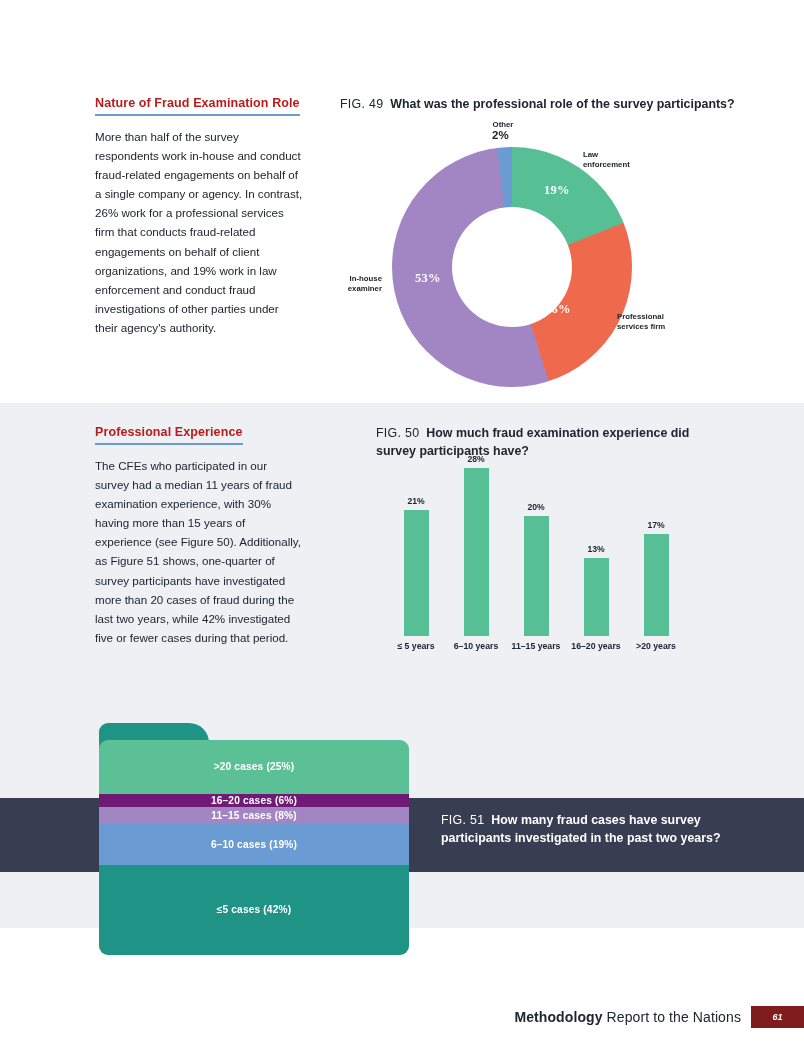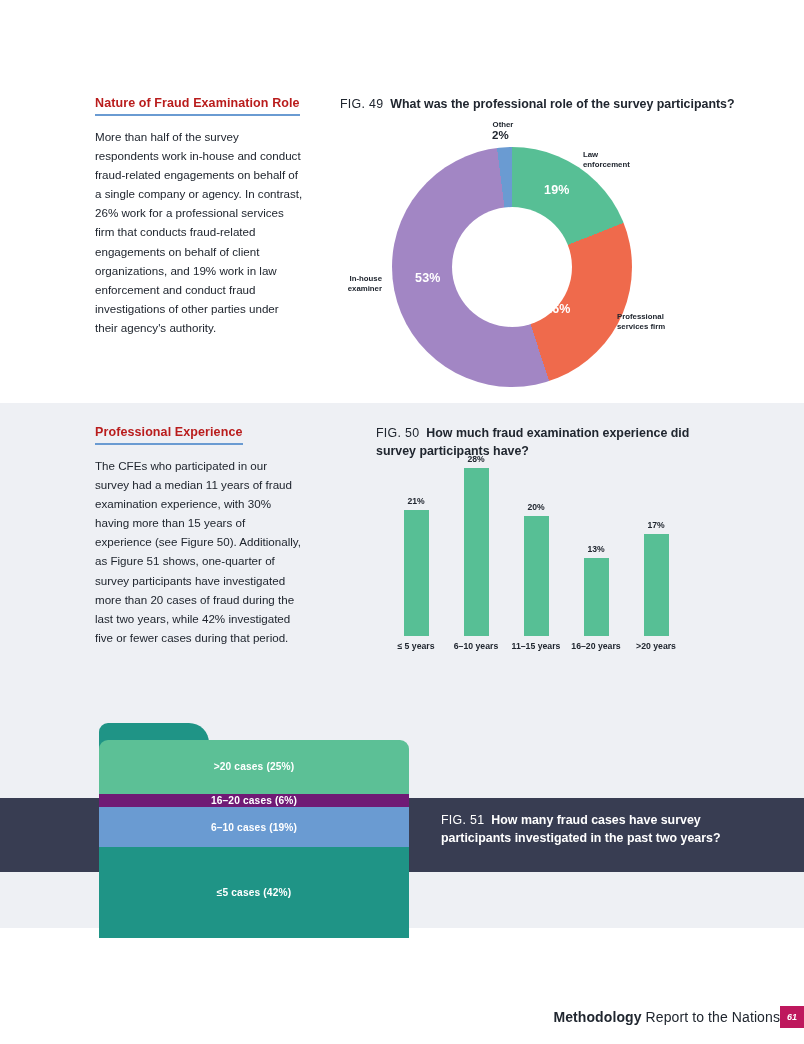--- a/index.html
+++ b/index.html
@@ -79,23 +79,23 @@
     position:relative;width:100%;display:flex;align-items:center;
     justify-content:center;color:#ffffff;font-size:10.2px;font-weight:bold;
     letter-spacing:.15px;
   }
 
   
   .footer{position:absolute;right:0;display:flex;align-items:center;}
   .footer-txt{font-size:14px;color:#20262f;letter-spacing:.1px;}
   .footer-txt b{font-weight:bold;}
   .pagebox{
-    width:24px;height:22px;background:#be185d;color:#ffffff;
+    width:53px;height:22px;background:#7f1d1d;color:#ffffff;
     font-size:9px;font-style:italic;font-weight:bold;
-    display:flex;align-items:center;justify-content:center;
+    display:flex;align-items:center;justify-content:center;margin-left:10px;
   }
 </style>
 </head>
 <body>
 
 <div class="page">
 
   <div class="band-gray" style="top:403px;height:395px;"></div>
   <div class="band-navy" style="top:798px;height:74px;"></div>
   <div class="band-gray" style="top:872px;height:56px;"></div>
@@ -104,21 +104,21 @@
     <div class="sec-title">Nature of Fraud Examination Role</div>
     <div class="body-copy">More than half of the survey respondents work in-house and conduct fraud-related engagements on behalf of a single company or agency. In contrast, 26% work for a professional services firm that conducts fraud-related engagements on behalf of client organizations, and 19% work in law enforcement and conduct fraud investigations of other parties under their agency's authority.</div>
   </div>
 
   <div class="col-right" style="left:340px;top:96px;width:420px;">
     <div class="figcap">
       <span class="fignum">FIG. 49</span>&nbsp;&nbsp;<span class="figq">What was the professional role of the survey participants?</span>
     </div>
   </div>
 
-  <div class="donut-wrap" style="left:392px;top:147px;width:240px;height:240px;">
+  <div class="donut-wrap" style="left:392px;top:147px;width:240px;height:240px;font-family:Liberation Serif, serif;">
 
     <div class="donut" style="background:conic-gradient(
             #57bf95 0turn 0.19turn,
             #ef6a4c 0.19turn 0.45turn,
             #a286c4 0.45turn 0.98turn,
             #6a9bd2 0.98turn 1turn);"></div>
     <div class="donut-hole"></div>
 
     <div class="slice-label" style="left:152px;top:36px;">19%</div>
     <div class="slice-label" style="left:153px;top:155px;">26%</div>
@@ -172,20 +172,21 @@
     <div class="bar-cat" style="left:120px;width:60px;">11–15 years</div>
     <div class="bar-cat" style="left:180px;width:60px;">16–20 years</div>
     <div class="bar-cat" style="left:240px;width:60px;">&gt;20 years</div>
   </div>
 
   <div class="folder" style="left:99px;top:723px;width:310px;height:232px;">
     <div class="folder-tab" style="background: rgb(31, 148, 134);"></div>
     <div class="folder-body" style="top:17px;height:215px;">
       <div class="fband" style="height: 53.75px; background: rgb(92, 192, 150);">&gt;20 cases (25%)</div>
       <div class="fband" style="height: 12.9px; background: #701a75;">16–20 cases (6%)</div>
+      <div class="fband" style="height: 17.2px; background: rgb(162, 134, 196);">11–15 cases (8%)</div>
       <div class="fband" style="height: 40.85px; background: rgb(106, 155, 210);">6–10 cases (19%)</div>
       <div class="fband" style="height: 90.3px; background: rgb(31, 148, 134);">≤5 cases (42%)</div>
     </div>
   </div>
 
   <div class="col-right" style="left:441px;top:812px;width:290px;">
     <div class="figcap" style="color:#ffffff;">
       <span class="fignum">FIG. 51</span>&nbsp;&nbsp;<span class="figq">How many fraud cases have survey participants investigated in the past two years?</span>
     </div>
   </div>

